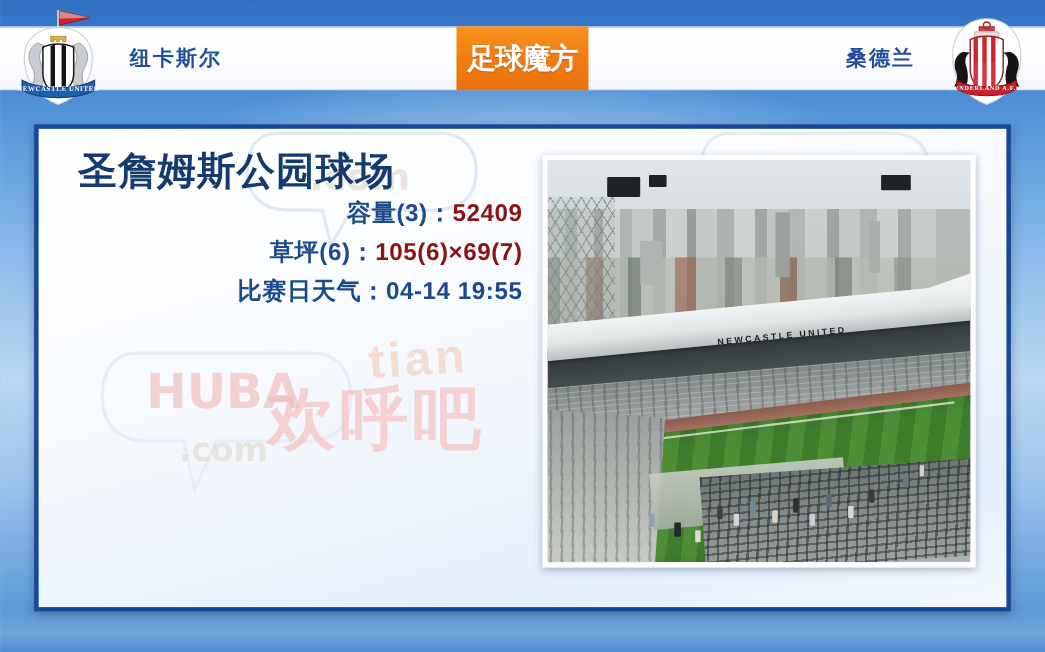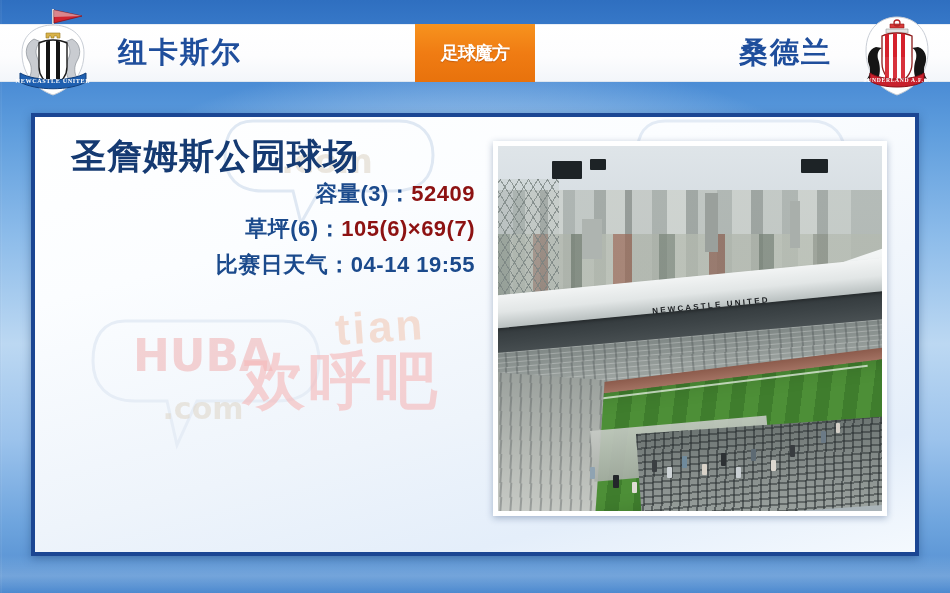--- a/index.html
+++ b/index.html
@@ -38,33 +38,33 @@
   #header{
     position:absolute; left:0; top:24px; width:950px; height:58px;
     background:linear-gradient(180deg,#ffffff 0%,#fdfdfe 55%,#f3f6fa 100%);
     border-top:1px solid #e9eef5;
     border-bottom:1px solid #dfe6ef;
     display:flex; align-items:center;
   }
   .crest-slot{ width:106px; display:flex; align-items:center; justify-content:center; }
   .team-name{
     flex:1;
-    font-size:29px; font-weight:bold; color:#1f4e9c;
+    font-size:19px; font-weight:bold; color:#1f4e9c;
     letter-spacing:2px;
   }
   #team-home-name{ text-align:left; padding-left:12px; }
   #team-away-name{ text-align:right; padding-right:12px; }
   #brand-logo{
     width:120px; height:58px;
     background:linear-gradient(180deg,#f7931e 0%,#f07c13 50%,#e8720c 100%);
     display:flex; align-items:center; justify-content:center;
     flex:0 0 120px;
   }
   #brand-logo-text{
-    color:#fff; font-size:18px; font-weight:bold; letter-spacing:-1px;
+    color:#fff; font-size:26px; font-weight:bold; letter-spacing:-1px;
     text-shadow:0 1px 1px rgba(150,60,0,.45);
   }
 
   
   .crest{ position:relative; width:82px; height:88px; }
   .crest svg{ display:block; }
 
   
   #panel{
     position:absolute; left:31px; top:113px; width:888px; height:443px;

